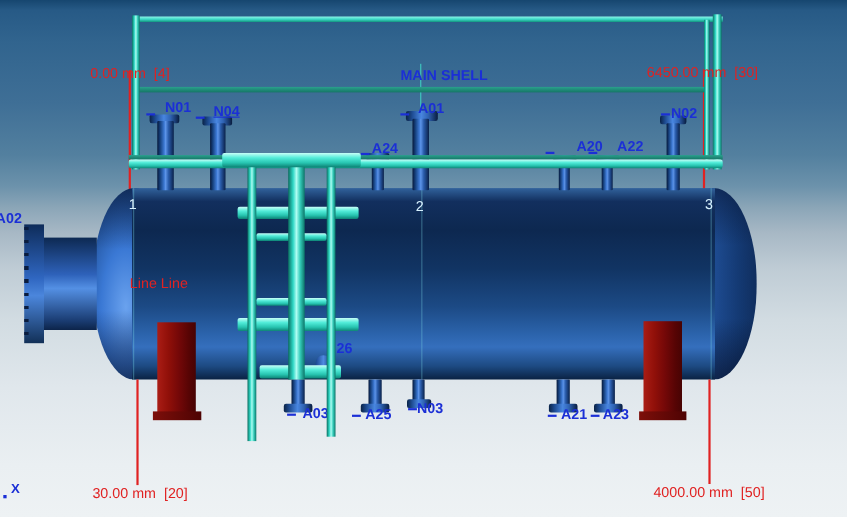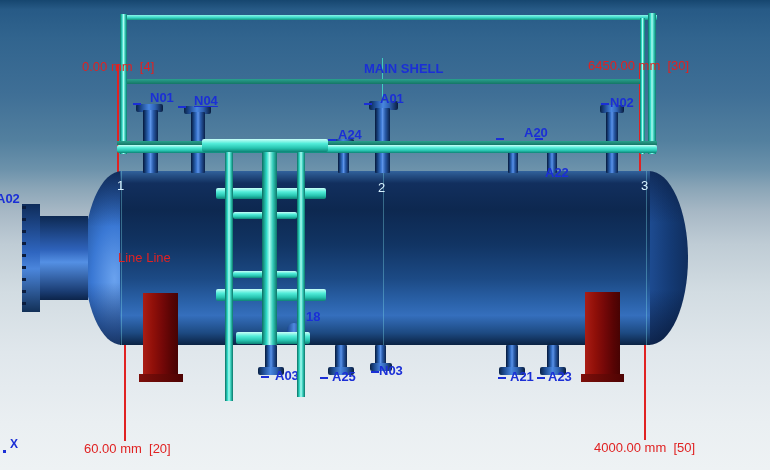--- a/index.html
+++ b/index.html
@@ -105,21 +105,21 @@
   <div class="nozf" style="left:258px;top:367px;width:26px;height:8px;"></div>
   <div class="noz" style="left:335px;top:345px;width:12px;height:25px;"></div>
   <div class="nozf" style="left:328px;top:367px;width:26px;height:8px;"></div>
   <div class="noz" style="left:375px;top:345px;width:11px;height:20px;"></div>
   <div class="nozf" style="left:370px;top:363px;width:22px;height:8px;"></div>
   <div class="noz" style="left:506px;top:345px;width:12px;height:25px;"></div>
   <div class="nozf" style="left:499px;top:367px;width:26px;height:8px;"></div>
   <div class="noz" style="left:547px;top:345px;width:12px;height:25px;"></div>
   <div class="nozf" style="left:540px;top:367px;width:26px;height:8px;"></div>
 
-  <div class="lbl" style="left:306px;top:310px;">18</div>
+  <div class="lbl" style="left:306px;top:310px;">26</div>
   <div class="lbl" style="left:275px;top:369px;">A03</div>
 
   <div class="hdark" style="left:121px;top:79px;width:523px;height:5px;"></div>
   <div class="toprail" style="left:121px;top:15px;width:536px;height:5px;"></div>
   <div class="vstr" style="left:120px;top:14px;width:7px;height:140px;"></div>
   <div class="vstr" style="left:640px;top:18px;width:5px;height:136px;"></div>
   <div class="vstr" style="left:648px;top:13px;width:8px;height:141px;"></div>
   <div class="hdark" style="left:117px;top:141px;width:540px;height:4px;"></div>
   <div class="hband" style="left:117px;top:145px;width:540px;height:8px;"></div>
 
@@ -131,32 +131,32 @@
   <div class="vstr" style="left:225px;top:140px;width:8px;height:261px;"></div>
   <div class="vstr" style="left:262px;top:140px;width:15px;height:205px;"></div>
   <div class="vstr" style="left:297px;top:140px;width:8px;height:257px;"></div>
   <div class="hband" style="left:202px;top:139px;width:126px;height:13px;"></div>
 
   <div class="dimline" style="left:124px;top:345px;height:96px;"></div>
   <div class="dimline" style="left:644px;top:345px;height:95px;"></div>
 
   <div class="lbl red" style="left:82px;top:60px;">0.00 mm  [4]</div>
   <div class="lbl red" style="left:588px;top:59px;">6450.00 mm  [30]</div>
-  <div class="lbl red" style="left:84px;top:442px;">60.00 mm  [20]</div>
+  <div class="lbl red" style="left:84px;top:442px;">30.00 mm  [20]</div>
   <div class="lbl red" style="left:594px;top:441px;">4000.00 mm  [50]</div>
   <div class="lbl red" style="left:118px;top:251px;">Line Line</div>
 
   <div class="lbl" style="left:364px;top:62px;">MAIN SHELL</div>
   <div class="lbl" style="left:-4px;top:192px;">A02</div>
   <div class="lbl" style="left:150px;top:91px;">N01</div>
   <div class="lbl" style="left:194px;top:94px;text-decoration:underline;">N04</div>
   <div class="lbl" style="left:380px;top:92px;">A01</div>
   <div class="lbl" style="left:338px;top:128px;">A24</div>
   <div class="lbl" style="left:508px;top:126px;margin-left:16px;">A20</div>
-  <div class="lbl" style="left:545px;top:126px;margin-top:40px;">A22</div>
+  <div class="lbl" style="left:561px;top:126px;">A22</div>
   <div class="lbl" style="left:610px;top:96px;">N02</div>
   <div class="lbl" style="left:332px;top:370px;">A25</div>
   <div class="lbl" style="left:379px;top:364px;">N03</div>
   <div class="lbl" style="left:510px;top:370px;">A21</div>
   <div class="lbl" style="left:548px;top:370px;">A23</div>
 
   <div class="ldr" style="left:133px;top:103px;"></div>
   <div class="ldr" style="left:178px;top:106px;"></div>
   <div class="ldr" style="left:364px;top:103px;"></div>
   <div class="ldr" style="left:328px;top:139px;"></div>

